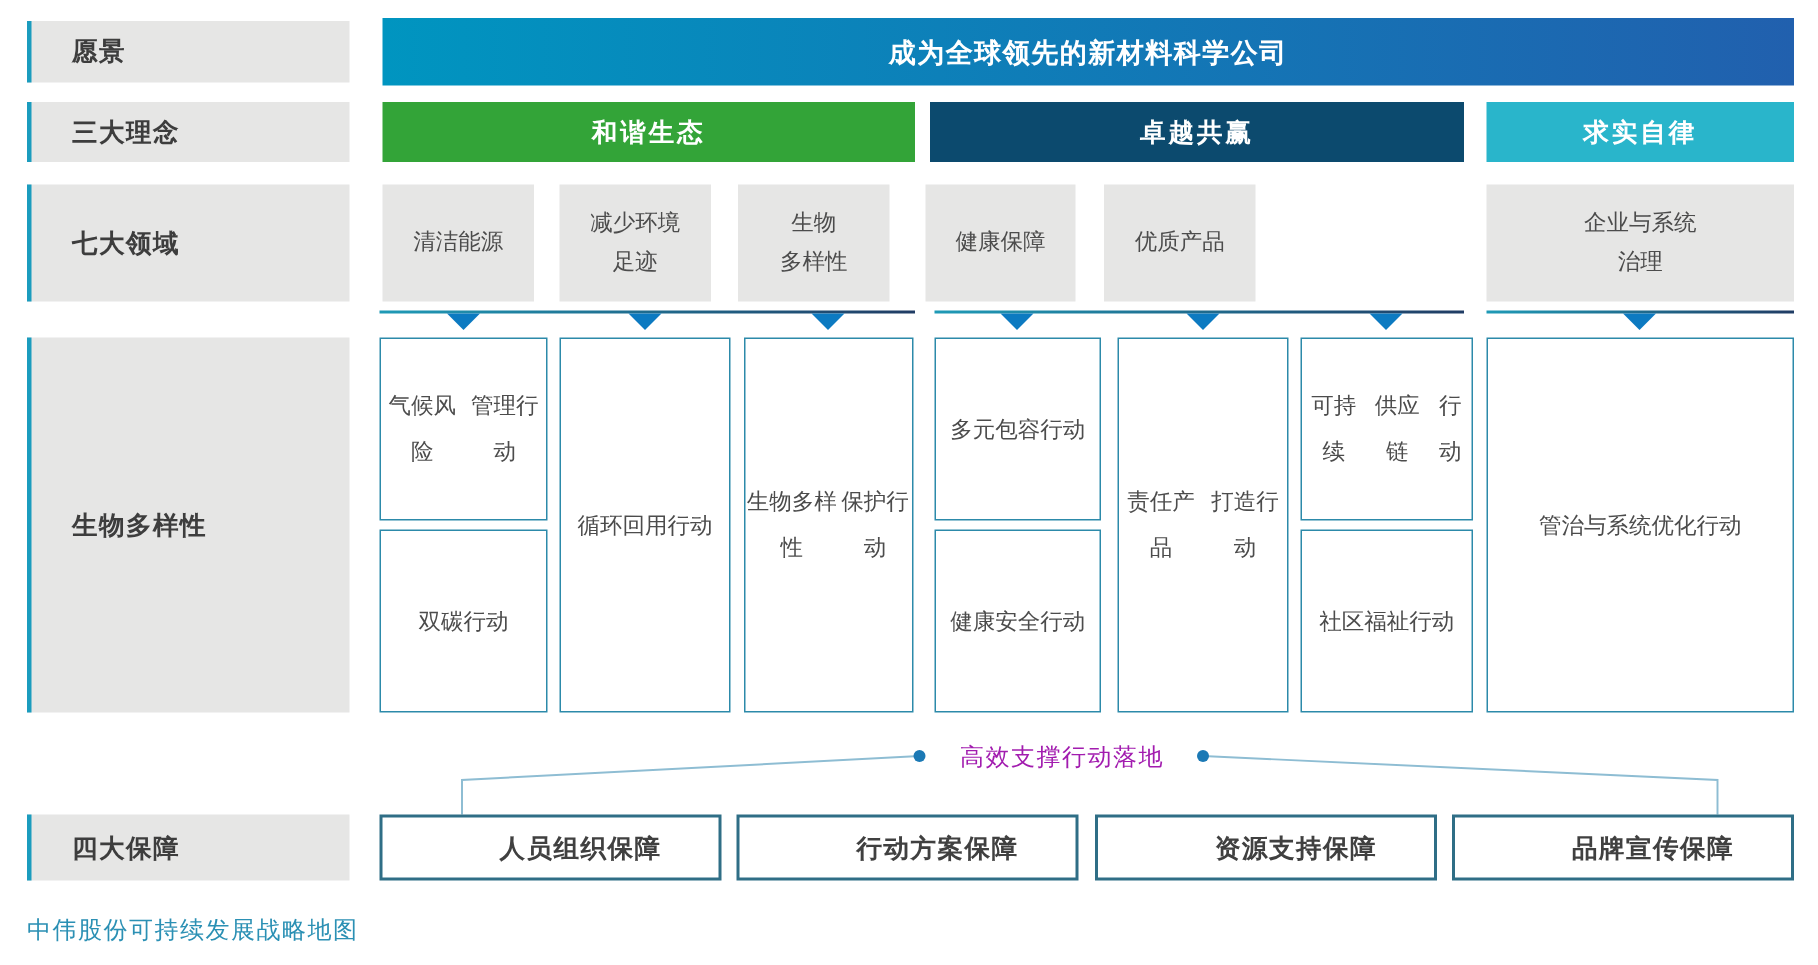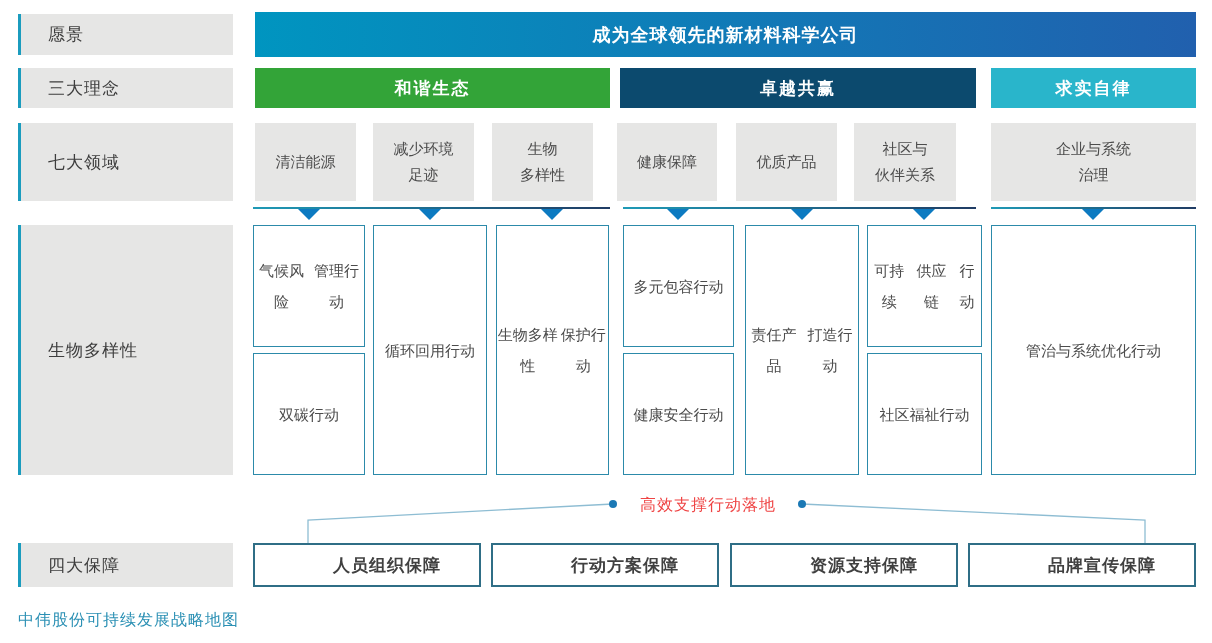--- a/index.html
+++ b/index.html
@@ -1,40 +1,40 @@
 <!DOCTYPE html>
 <html><head>
 <meta charset="utf-8">
 <style>
   html,body{margin:0;padding:0;background:#fff;}
   body{font-family:"Liberation Sans","DejaVu Sans",sans-serif;}
   .canvas{position:relative;width:1212px;height:643px;background:#fff;overflow:hidden;}
   .abs{position:absolute;box-sizing:border-box;}
   .row-label{left:18px;width:215px;background:#e6e6e5;border-left:3px solid #1b9cbe;
              display:flex;align-items:center;padding-left:27px;font-size:17px;
-             font-weight:400;color:#3d3d3d;letter-spacing:1px;}
+             font-weight:700;color:#3d3d3d;letter-spacing:1px;}
   .vision-bar{display:flex;align-items:center;justify-content:center;
               background:linear-gradient(90deg,#0095c0,#2160ae);color:#fff;
               font-weight:700;font-size:18px;letter-spacing:1px;}
   .concept-bar{display:flex;align-items:center;justify-content:center;color:#fff;
                font-weight:700;font-size:17px;letter-spacing:2px;}
   .bar-green{background:#33a438;}
   .bar-purple{background:#0c4a6e;}
   .bar-teal{background:#29b5cb;}
   .area-box{background:#e6e6e5;display:flex;flex-direction:column;align-items:center;
             justify-content:center;font-size:15px;color:#4c4c4c;line-height:26px;text-align:center;}
   .seg-line{height:2px;background:linear-gradient(90deg,#1f9ab6,#203c64);}
   .tri{width:0;height:0;border-left:11px solid transparent;border-right:11px solid transparent;
        border-top:11px solid #0c7ac1;}
   .action-box{background:#fff;border:1px solid #2c8aaa;display:flex;flex-direction:row;
               align-items:center;justify-content:center;font-size:15px;color:#4c4c4c;
               line-height:31px;text-align:center;}
   .guarantee-box{background:#fff;border:2px solid #2f6e86;display:flex;align-items:center;
                  justify-content:center;font-size:17px;font-weight:600;color:#404040;letter-spacing:1px;padding-left:40px;}
-  .support-note{font-size:16px;color:#ef4444;text-align:center;letter-spacing:1px;}
+  .support-note{font-size:16px;color:#a21caf;text-align:center;letter-spacing:1px;}
   .caption{font-size:16px;color:#2b90b4;letter-spacing:1px;}
   svg{display:block;}
 </style>
 </head>
 <body>
 
 <div class="canvas">
 
   <div class="abs row-label" style="top:14px;height:41px">愿景</div>
   <div class="abs row-label" style="top:68px;height:40px">三大理念</div>
@@ -57,24 +57,20 @@
     </div>
   <div class="abs area-box" style="left:492px;top:123px;width:101px;height:78px">
       <div>生物</div>
       <div>多样性</div>
     </div>
   <div class="abs area-box" style="left:617px;top:123px;width:100px;height:78px">
       <div>健康保障</div>
     </div>
   <div class="abs area-box" style="left:736px;top:123px;width:101px;height:78px">
       <div>优质产品</div>
-    </div>
-  <div class="abs area-box" style="left:854px;top:123px;width:102px;height:78px">
-      <div>社区与</div>
-      <div>伙伴关系</div>
     </div>
   <div class="abs area-box" style="left:991px;top:123px;width:205px;height:78px">
       <div>企业与系统</div>
       <div>治理</div>
     </div>
 
   <div class="abs seg-line" style="left:253px;top:207px;width:357px"></div>
   <div class="abs seg-line" style="left:623px;top:207px;width:353px"></div>
   <div class="abs seg-line" style="left:991px;top:207px;width:205px"></div>
 

